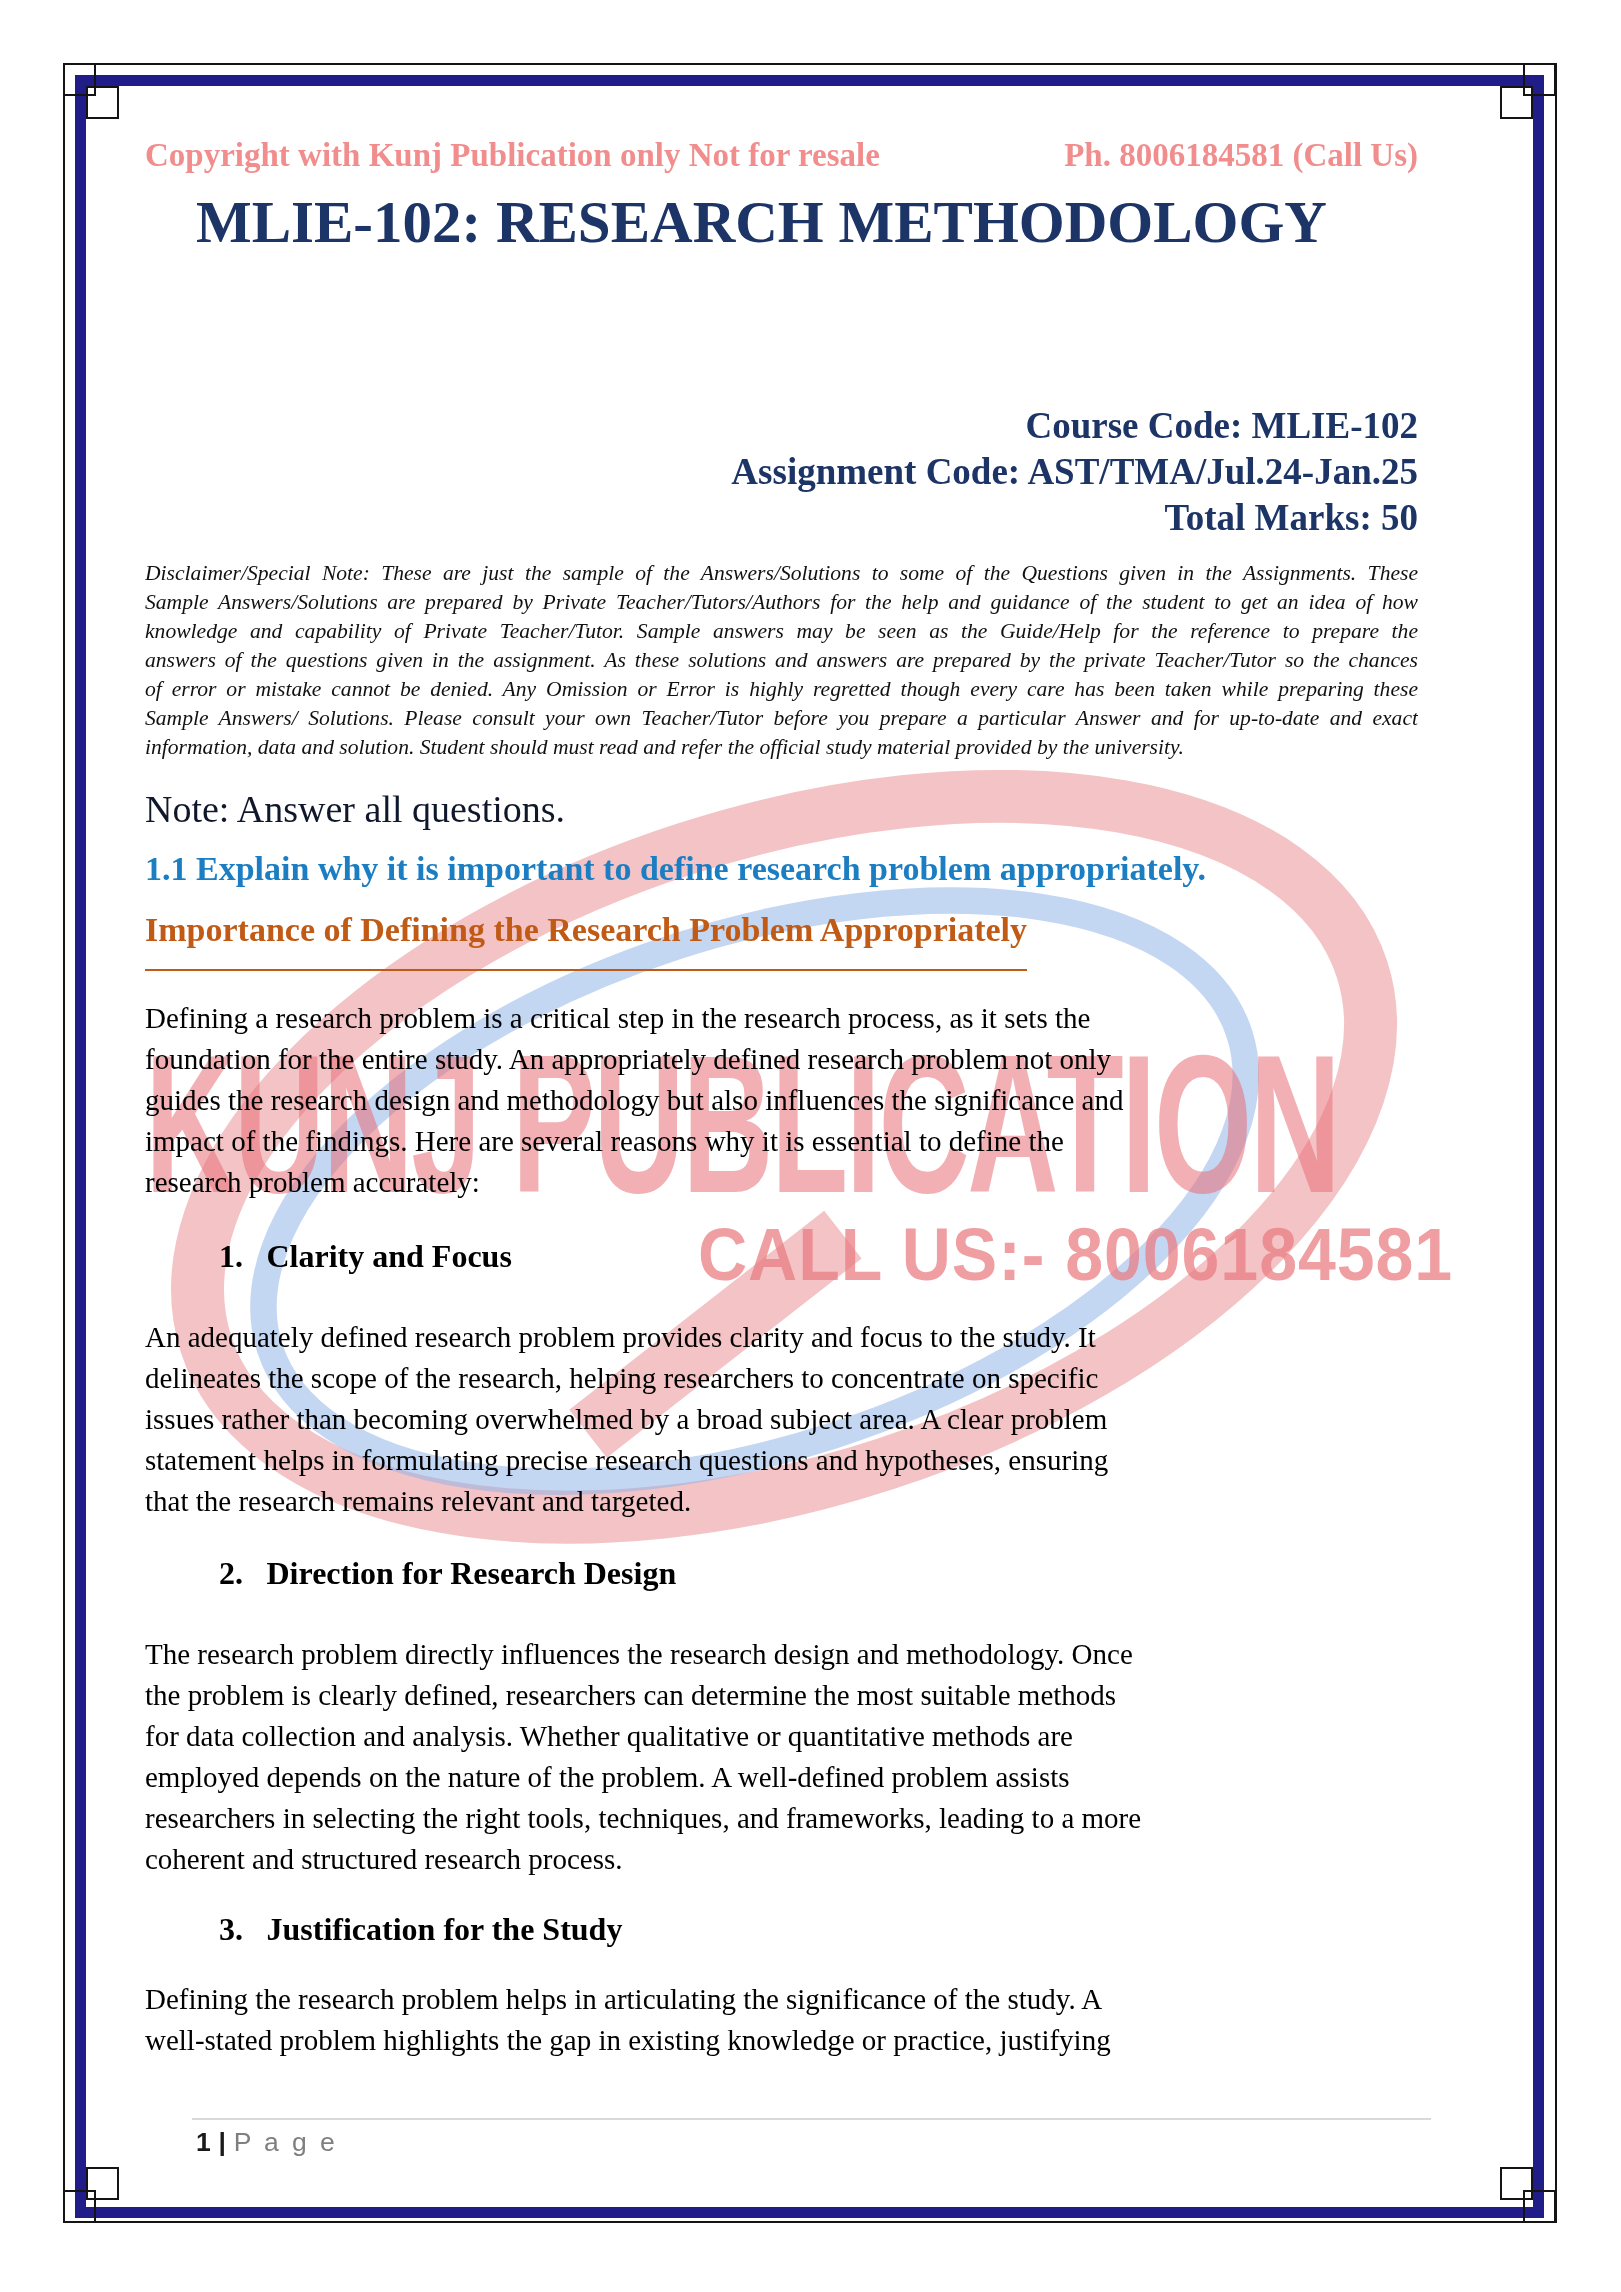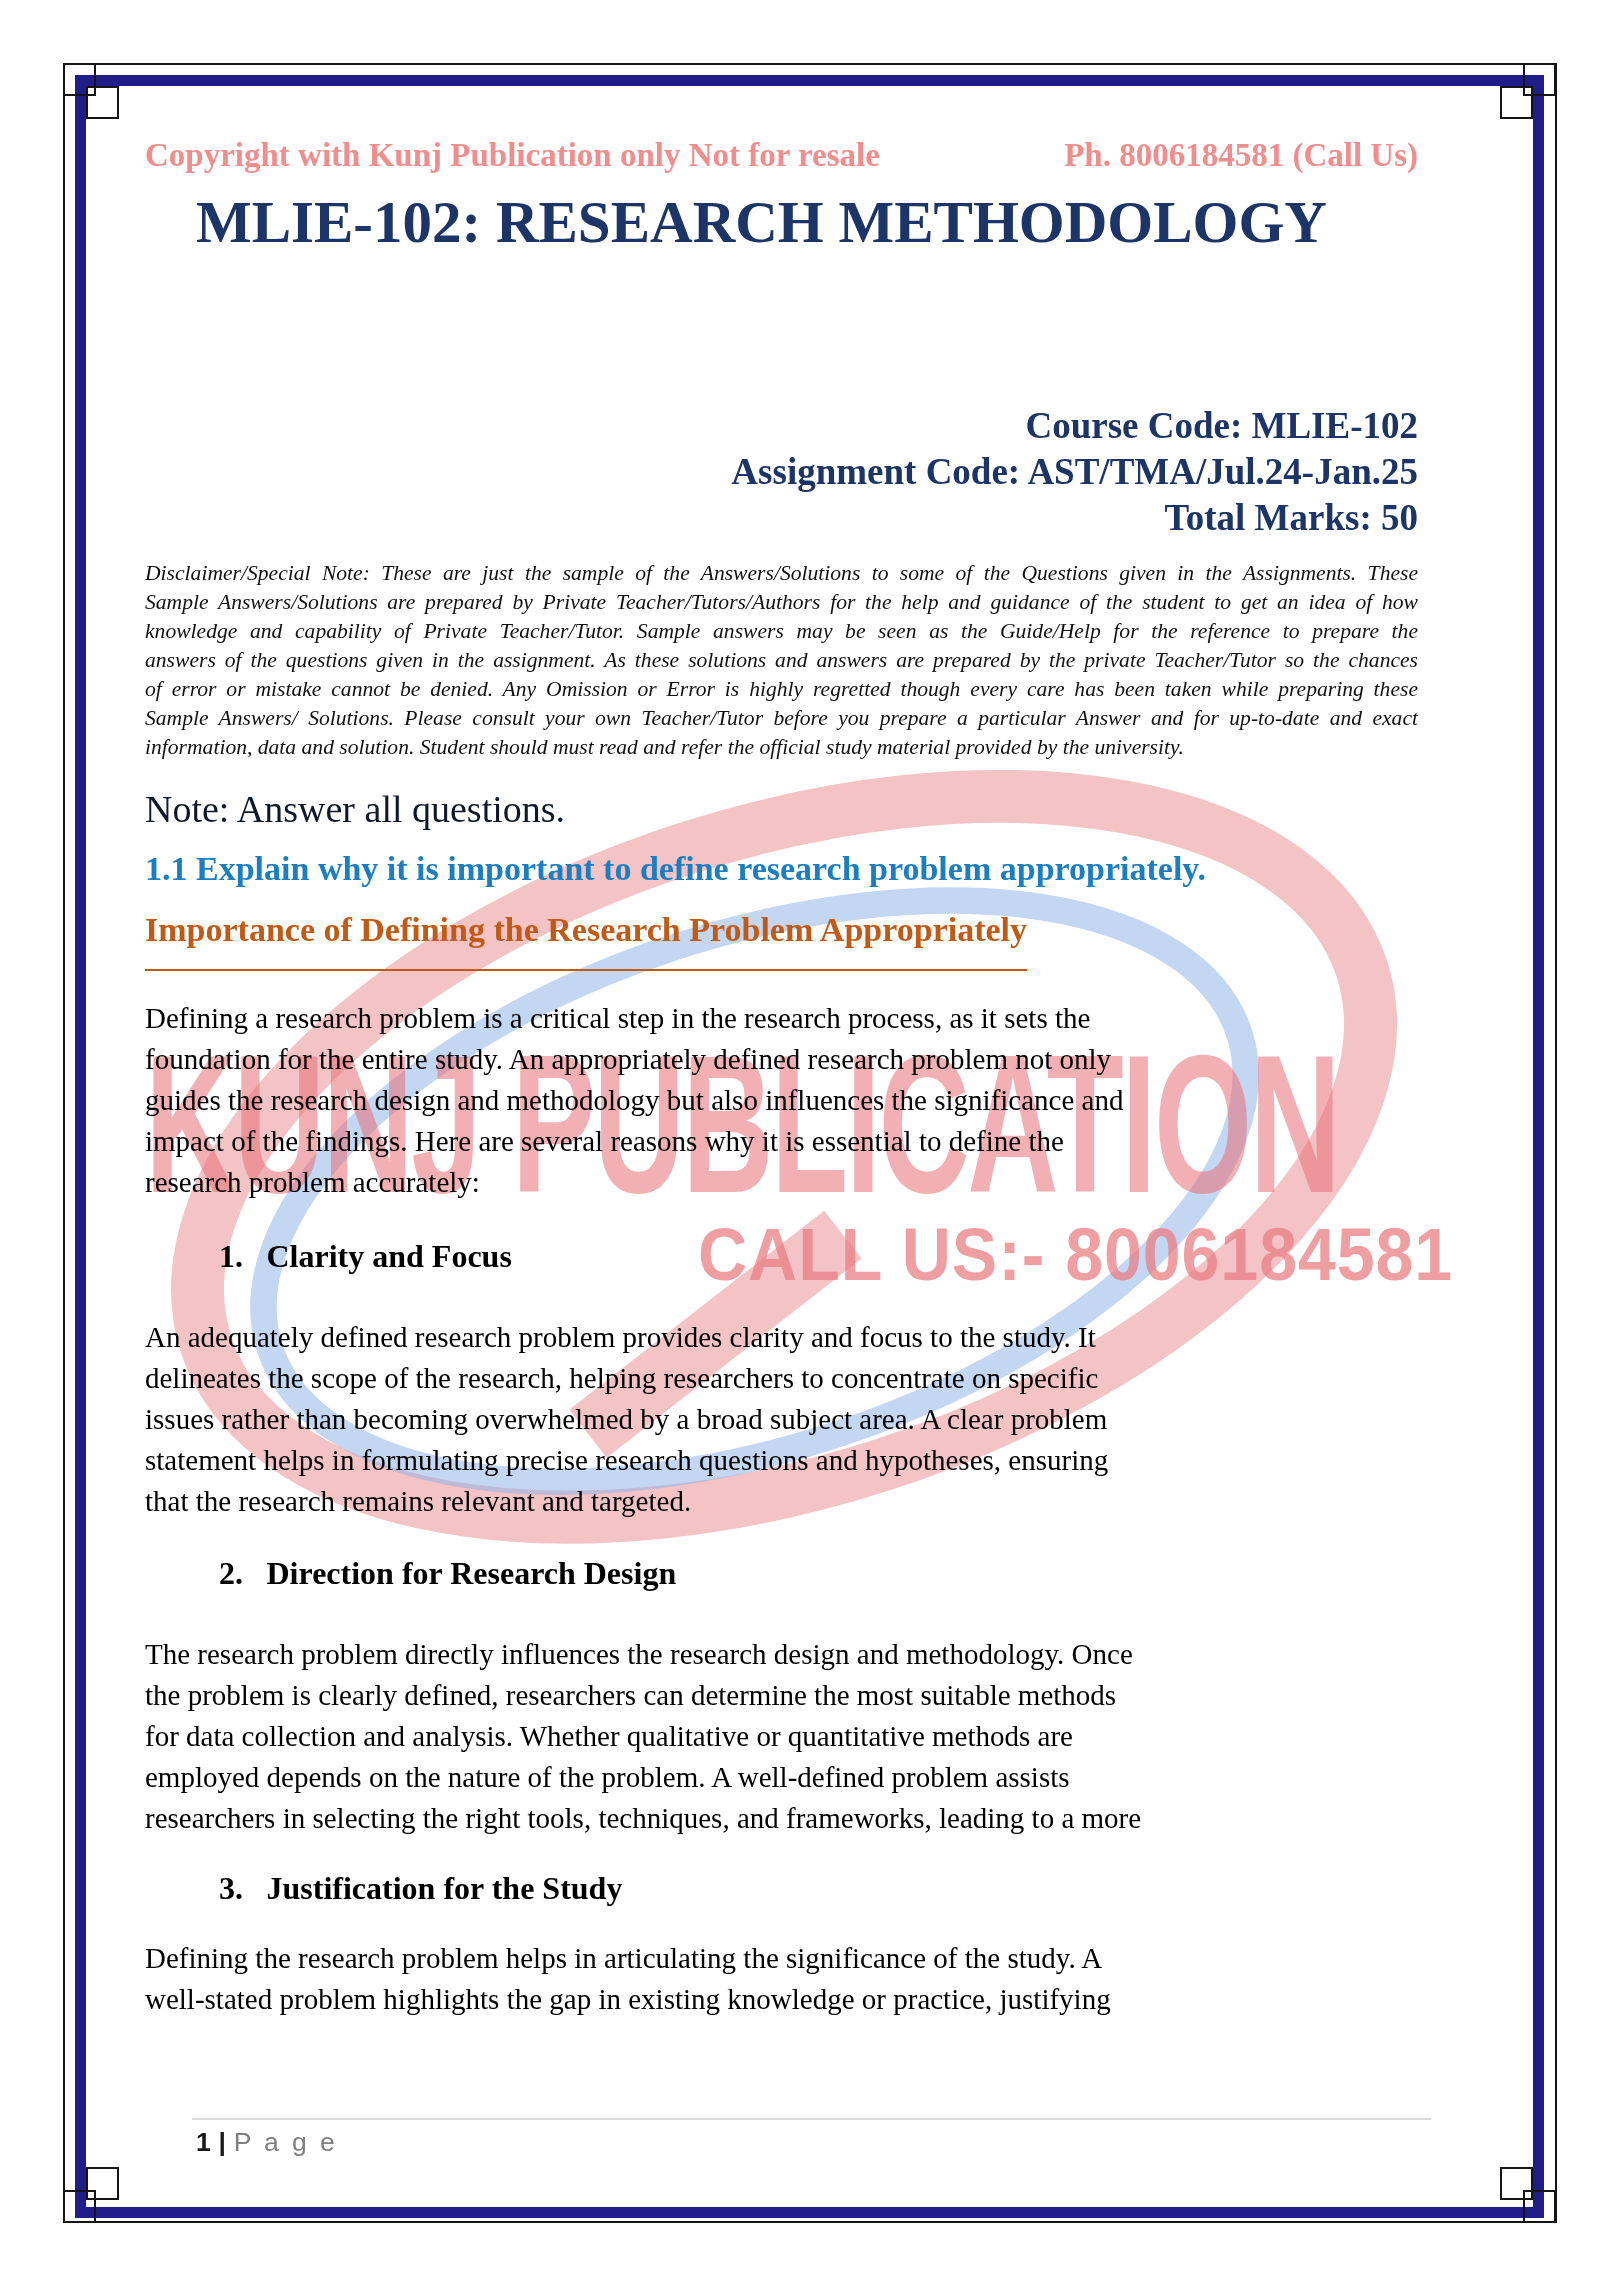--- a/index.html
+++ b/index.html
@@ -161,20 +161,21 @@
     <div class="item-h">
       <span class="num">2.</span>
       <span>Direction for Research Design</span>
     </div>
     <div class="para p-item">
       <div class="bline">The research problem directly influences the research design and methodology. Once</div>
       <div class="bline">the problem is clearly defined, researchers can determine the most suitable methods</div>
       <div class="bline">for data collection and analysis. Whether qualitative or quantitative methods are</div>
       <div class="bline">employed depends on the nature of the problem. A well-defined problem assists</div>
       <div class="bline">researchers in selecting the right tools, techniques, and frameworks, leading to a more</div>
+      <div class="bline">coherent and structured research process.</div>
     </div>
 
     <div class="item-h third">
       <span class="num">3.</span>
       <span>Justification for the Study</span>
     </div>
     <div class="para p-last">
       <div class="bline">Defining the research problem helps in articulating the significance of the study. A</div>
       <div class="bline">well-stated problem highlights the gap in existing knowledge or practice, justifying</div>
     </div>

